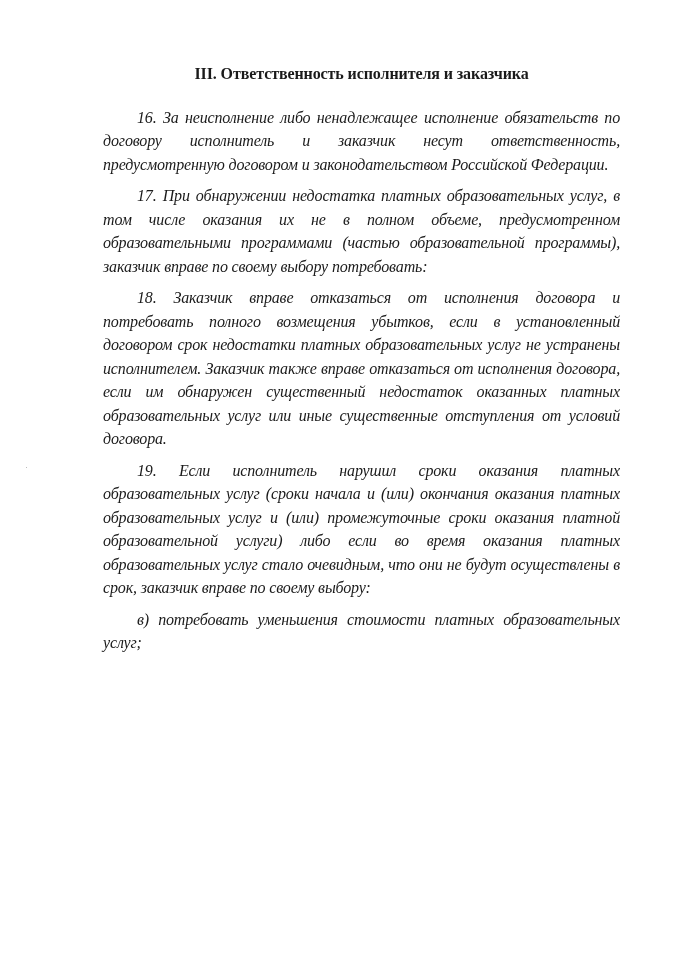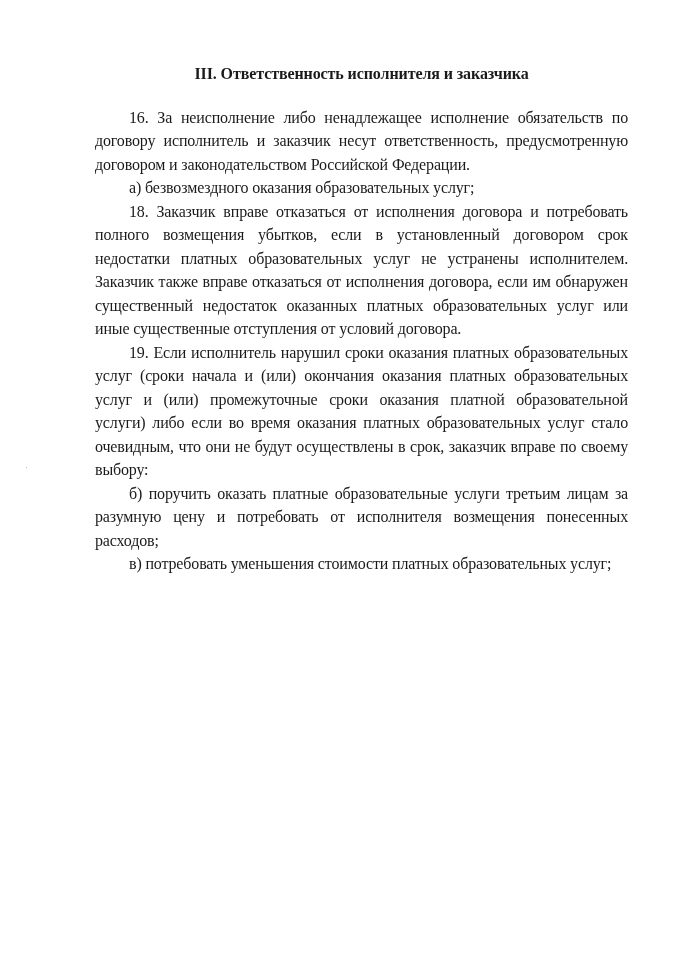--- a/index.html
+++ b/index.html
@@ -32,41 +32,41 @@
     line-height: 23.5px;
   }
   .title {
     text-align: center;
     font-weight: bold;
     font-size: 16px;
     margin: 0 0 20px 0;
     letter-spacing: -0.1px;
   }
   .para {
-    margin: 0;
+    margin: 8px;
     text-indent: 34px;
     text-align: justify;
     letter-spacing: -0.15px;
+    font-style: italic;
   }
   .speck {
     position: absolute;
     left: 26px;
     top: 467px;
     width: 1px;
     height: 1px;
     background: #bbbbbb;
   }
 </style>
 </head>
 <body>
 
 <div class="page">
   <div class="speck"></div>
   <div class="content">
     <div class="title">III. Ответственность исполнителя и заказчика</div>
     <p class="para">16. За неисполнение либо ненадлежащее исполнение обязательств по договору исполнитель и заказчик несут ответственность, предусмотренную договором и законодательством Российской Федерации.</p>
-    <p class="para">а) безвозмездного оказания образовательных услуг;</p>
+    <p class="para">17. При обнаружении недостатка платных образовательных услуг, в том числе оказания их не в полном объеме, предусмотренном образовательными программами (частью образовательной программы), заказчик вправе по своему выбору потребовать:</p>
     <p class="para">18. Заказчик вправе отказаться от исполнения договора и потребовать полного возмещения убытков, если в установленный договором срок недостатки платных образовательных услуг не устранены исполнителем. Заказчик также вправе отказаться от исполнения договора, если им обнаружен существенный недостаток оказанных платных образовательных услуг или иные существенные отступления от условий договора.</p>
     <p class="para">19. Если исполнитель нарушил сроки оказания платных образовательных услуг (сроки начала и (или) окончания оказания платных образовательных услуг и (или) промежуточные сроки оказания платной образовательной услуги) либо если во время оказания платных образовательных услуг стало очевидным, что они не будут осуществлены в срок, заказчик вправе по своему выбору:</p>
-    <p class="para">б) поручить оказать платные образовательные услуги третьим лицам за разумную цену и потребовать от исполнителя возмещения понесенных расходов;</p>
     <p class="para">в) потребовать уменьшения стоимости платных образовательных услуг;</p>
   </div>
 </div>
 
 </body></html>

